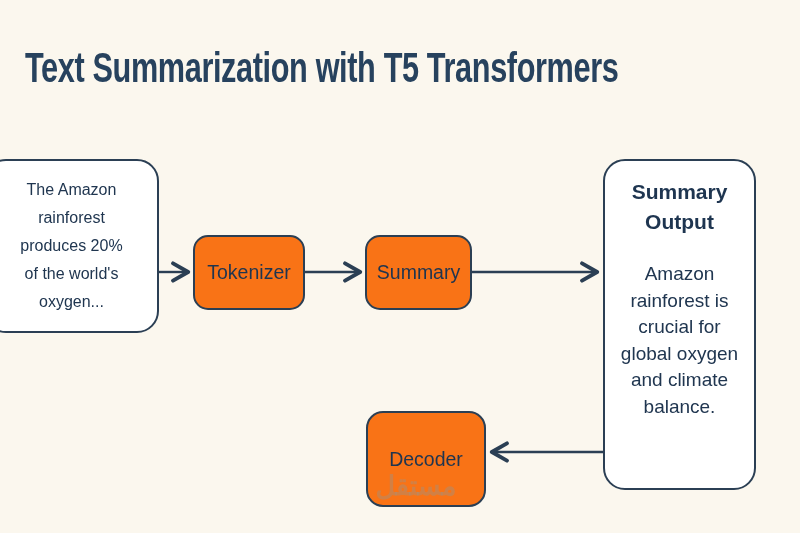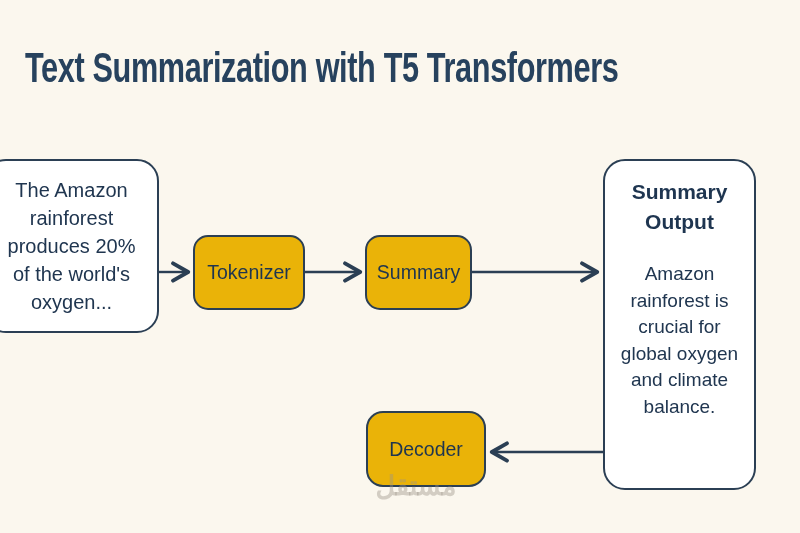--- a/index.html
+++ b/index.html
@@ -27,30 +27,30 @@
   .arrows line { stroke:#2B3F54; stroke-width:2.4; }
 
   
   .node {
     position:absolute; box-sizing:border-box;
     border:2.5px solid #2B3F54;
     display:flex; align-items:center; justify-content:center;
     text-align:center; z-index:1;
   }
   .white-node { background:#FFFFFF; }
-  .blue-node  { background:#eab308; }
+  .blue-node  { background:#f97316; }
 
   .node-input {
     left:-16px; top:159px; width:175px; height:174px; border-radius:22px;
   }
-  .node-input .body-text { font-size:20px; line-height:28px; }
+  .node-input .body-text { font-size:16px; line-height:28px; }
 
   .node-tokenizer { left:193px; top:235px; width:112px; height:75px; border-radius:15px; }
   .node-encoder   { left:365px; top:235px; width:107px; height:75px; border-radius:15px; }
-  .node-decoder   { left:366px; top:411px; width:120px; height:76px; border-radius:17px; }
+  .node-decoder   { left:366px; top:411px; width:120px; height:96px; border-radius:17px; }
   .node-label { font-size:19.5px; color:#1E3550; }
 
   .node-summary {
     left:603px; top:159px; width:153px; height:331px; border-radius:22px;
     flex-direction:column; justify-content:flex-start; padding-top:16px;
   }
   .summary-heading {
     font-size:21px; font-weight:600; line-height:30px; color:#1E3550;
   }
   .summary-body {

